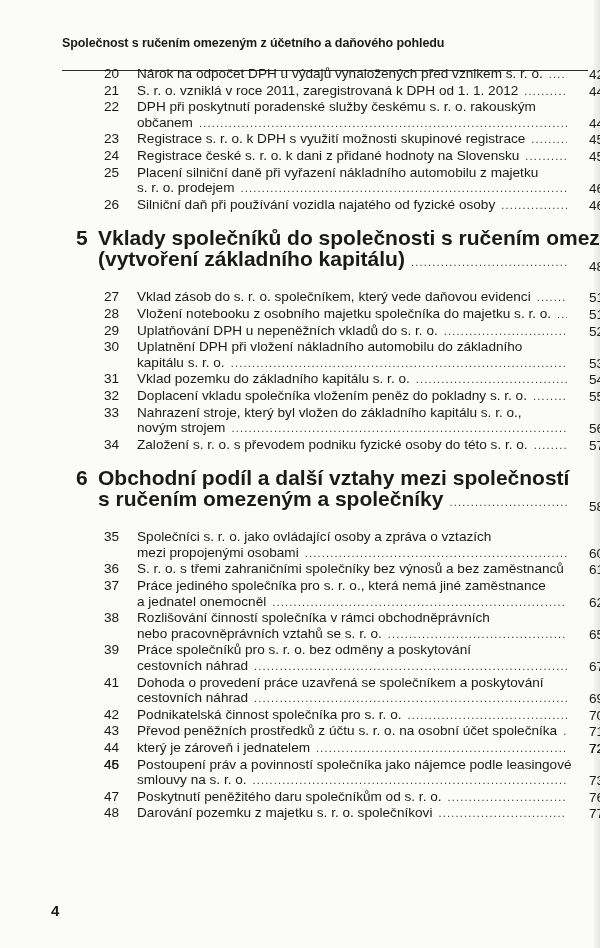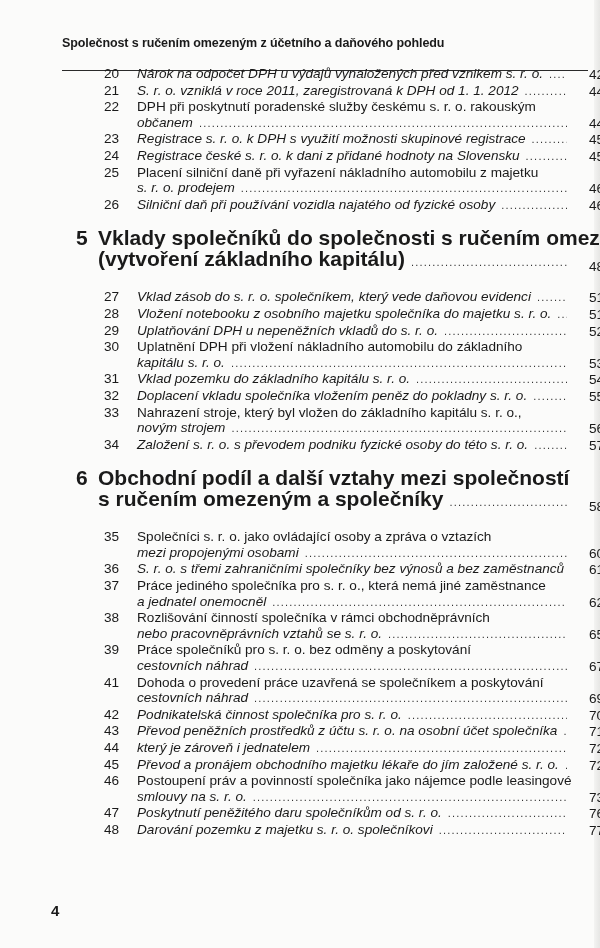--- a/index.html
+++ b/index.html
@@ -26,21 +26,21 @@
     font-size: 13.6px; line-height: 15.6px;
     padding-left: 121px; padding-right: 46px;
   }
   .entry .num {
     position: absolute; left: 88px; top: 0;
   }
   .entry .line { display: block; white-space: nowrap; }
   .entry .last {
     display: flex; align-items: baseline; white-space: nowrap;
   }
-  .entry .last .txt { flex: 0 0 auto; font-style: italic; }
+  .entry .last .txt { flex: 0 0 auto; }
   .entry .last .dots {
     flex: 1 1 auto; overflow: hidden; margin: 0 3px 0 6px;
     letter-spacing: 1.2px; font-size: 11px; color: #333;
   }
   .entry .last .dots::before {
     content: "........................................................................................................................................................";
   }
   .entry .page {
     position: absolute; right: 12px; bottom: 0;
   }
@@ -291,24 +291,20 @@
     <div class="entry">
       <span class="num">44</span>
       <span class="last">
         <span class="txt">který je zároveň i jednatelem</span>
         <span class="dots"></span>
       </span>
       <span class="page">72</span>
     </div>
     <div class="entry">
       <span class="num">45</span>
-      <span class="last">
-        <span class="txt">Převod a pronájem obchodního majetku lékaře do jím založené s. r. o.</span>
-        <span class="dots"></span>
-      </span>
       <span class="page">72</span>
     </div>
     <div class="entry">
       <span class="num">46</span>
       <span class="line">Postoupení práv a povinností společníka jako nájemce podle leasingové</span>
       <span class="last">
         <span class="txt">smlouvy na s. r. o.</span>
         <span class="dots"></span>
       </span>
       <span class="page">73</span>

